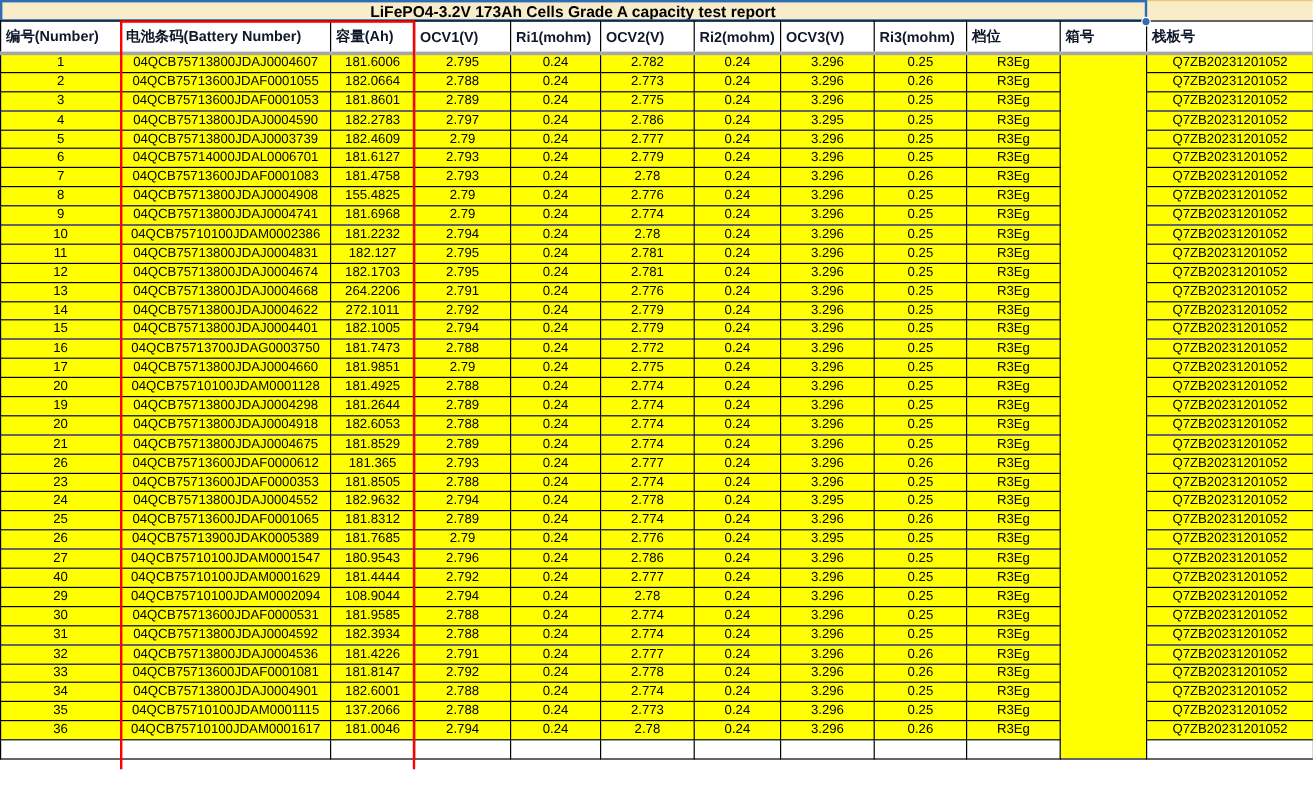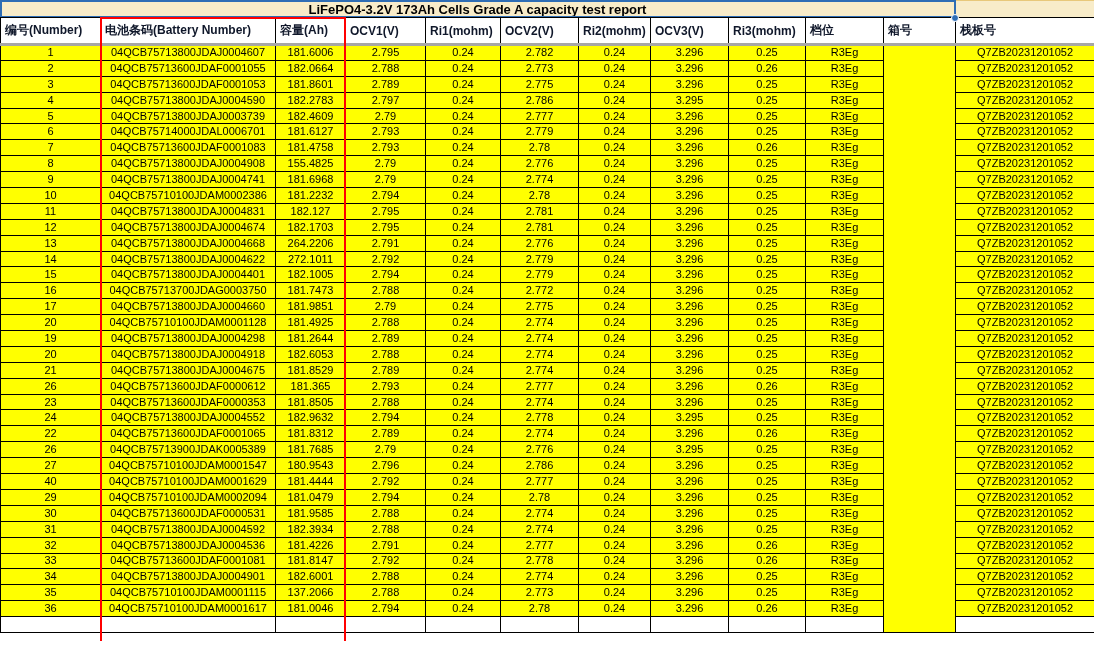--- a/index.html
+++ b/index.html
@@ -397,21 +397,21 @@
           <td>2.794</td>
           <td>0.24</td>
           <td>2.778</td>
           <td>0.24</td>
           <td>3.295</td>
           <td>0.25</td>
           <td>R3Eg</td>
           <td>Q7ZB20231201052</td>
         </tr>
         <tr>
-          <td>22</td>
+          <td>25</td>
           <td>04QCB75713600JDAF0001065</td>
           <td>181.8312</td>
           <td>2.789</td>
           <td>0.24</td>
           <td>2.774</td>
           <td>0.24</td>
           <td>3.296</td>
           <td>0.26</td>
           <td>R3Eg</td>
           <td>Q7ZB20231201052</td>
@@ -451,21 +451,21 @@
           <td>2.777</td>
           <td>0.24</td>
           <td>3.296</td>
           <td>0.25</td>
           <td>R3Eg</td>
           <td>Q7ZB20231201052</td>
         </tr>
         <tr>
           <td>29</td>
           <td>04QCB75710100JDAM0002094</td>
-          <td>181.0479</td>
+          <td>108.9044</td>
           <td>2.794</td>
           <td>0.24</td>
           <td>2.78</td>
           <td>0.24</td>
           <td>3.296</td>
           <td>0.25</td>
           <td>R3Eg</td>
           <td>Q7ZB20231201052</td>
         </tr>
         <tr>

